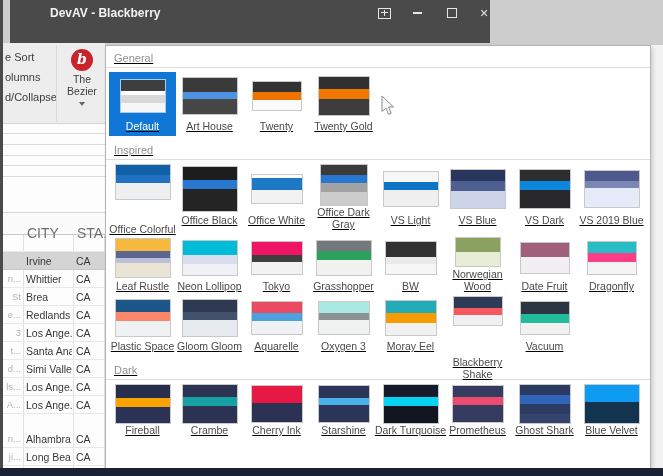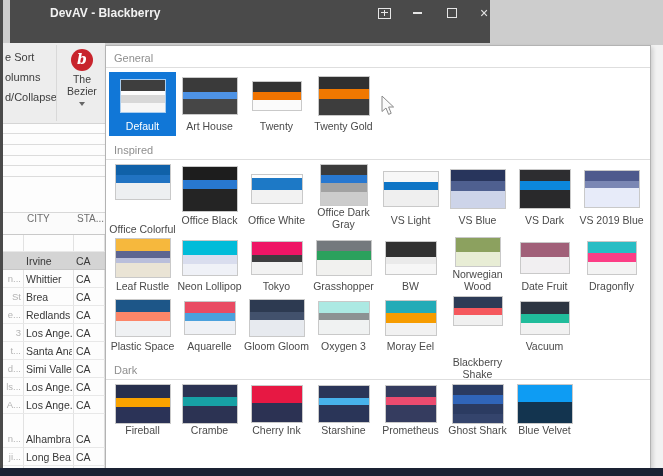--- a/index.html
+++ b/index.html
@@ -27,36 +27,36 @@
   #theme-btn-label{font-size:10.5px;color:#3d3d3d;margin-top:2px;}
   .caret-down{width:0;height:0;margin:5px auto 0 auto;border-left:3.5px solid transparent;border-right:3.5px solid transparent;border-top:4px solid #666;}
 
   
   #left-body{position:absolute;left:3px;top:124px;width:102px;height:345px;background:#fdfdfd;}
   .hline{position:absolute;left:0;width:102px;height:1px;background:#dcdcdc;}
 
   
   #grid-header{position:absolute;left:3px;top:212px;width:102px;height:21px;background:#fbfbfb;
     border-top:1px solid #d8d8d8;border-bottom:1px solid #c9c9c9;z-index:1;}
-  .gh-cell{position:absolute;top:0;font-size:10px;color:#6e6e6e;}
+  .gh-cell{position:absolute;top:12px;font-size:14px;color:#6e6e6e;}
   #gh-city{left:24px;} #gh-state{left:74px;}
   .vline{position:absolute;width:1px;background:#e2e2e2;top:212px;height:256px;z-index:0;}
   #grid-rows{position:absolute;left:3px;top:234px;width:102px;height:235px;overflow:hidden;z-index:1;}
   .grow{position:relative;height:18px;border-bottom:1px solid #e8e8e8;box-sizing:border-box;font-size:10.5px;color:#383838;}
   .grow.selected{background:#d4d4d4;border-bottom-color:#c6c6c6;}
   .grow.dimmed{color:#a9a9a9;}
   .grow .addr{position:absolute;left:0;top:3px;width:18px;overflow:hidden;text-align:right;color:#b3b3b3;font-size:9.5px;}
   .grow.dimmed .addr{color:#c9c9c9;}
   .grow .city{position:absolute;left:23px;top:3px;width:46px;white-space:nowrap;overflow:hidden;}
   .grow .state{position:absolute;left:73px;top:3px;width:26px;white-space:nowrap;}
   .grid-gap{height:16px;}
 
   
   #popup{position:absolute;left:105px;top:45px;width:546px;height:424px;background:#fff;
-    border:1px solid #b3b3b3;box-sizing:border-box;z-index:5;box-shadow:2px 2px 4px rgba(0,0,0,0.15);overflow:hidden;}
+    border:1px solid #b3b3b3;box-sizing:border-box;z-index:5;box-shadow:2px 2px 4px rgba(0,0,0,0.15);overflow:hidden;text-decoration:underline;}
   .group-header{padding:6px 8px 3px 8px;font-size:11px;color:#8f8f8f;border-bottom:1px solid #dedede;}
   .group-items{display:flex;flex-wrap:wrap;padding:4px 3px 2px 3px;}
   .g-item{width:67px;display:flex;flex-direction:column;align-items:center;box-sizing:border-box;cursor:default;}
   .g-item.selected{background:#1177d7;}
   .sw-wrap{flex:1;display:flex;align-items:center;justify-content:center;width:100%;}
   .swatch{display:flex;flex-direction:column;border:1px solid #c9c9c9;box-sizing:border-box;}
   .swatch div{width:100%;}
   .g-item.selected .swatch{border-color:#a9cdef;}
   .g-label{font-size:10.5px;color:#4a4a4a;text-align:center;line-height:12px;white-space:nowrap;padding-bottom:4px;}
   .g-label.wrap{white-space:normal;width:62px;}
@@ -407,37 +407,37 @@
                 <div class="swatch" style="width: 56px; height: 38px;">
                   <div style="flex: 33 1 0%; background: rgb(29, 86, 136);"></div>
                   <div style="flex: 25 1 0%; background: rgb(252, 134, 105);"></div>
                   <div style="flex: 42 1 0%; background: rgb(239, 241, 243);"></div>
                 </div>
               </div>
               <div class="g-label">Plastic Space</div>
             </div>
             <div class="g-item" style="height: 60px;">
               <div class="sw-wrap">
+                <div class="swatch" style="width: 56px; height: 38px;">
+                  <div style="flex: 33 1 0%; background: rgb(45, 58, 81);"></div>
+                  <div style="flex: 22 1 0%; background: rgb(66, 81, 108);"></div>
+                  <div style="flex: 45 1 0%; background: rgb(231, 234, 239);"></div>
+                </div>
+              </div>
+              <div class="g-label">Gloom Gloom</div>
+            </div>
+            <div class="g-item" style="height: 60px;">
+              <div class="sw-wrap">
                 <div class="swatch" style="width: 52px; height: 34px;">
                   <div style="flex: 35 1 0%; background: rgb(233, 75, 99);"></div>
                   <div style="flex: 25 1 0%; background: rgb(75, 161, 221);"></div>
                   <div style="flex: 40 1 0%; background: rgb(239, 241, 245);"></div>
                 </div>
               </div>
               <div class="g-label">Aquarelle</div>
-            </div>
-            <div class="g-item" style="height: 60px;">
-              <div class="sw-wrap">
-                <div class="swatch" style="width: 56px; height: 38px;">
-                  <div style="flex: 33 1 0%; background: rgb(45, 58, 81);"></div>
-                  <div style="flex: 22 1 0%; background: rgb(66, 81, 108);"></div>
-                  <div style="flex: 45 1 0%; background: rgb(231, 234, 239);"></div>
-                </div>
-              </div>
-              <div class="g-label">Gloom Gloom</div>
             </div>
             <div class="g-item" style="height: 60px;">
               <div class="sw-wrap">
                 <div class="swatch" style="width: 52px; height: 34px;">
                   <div style="flex: 35 1 0%; background: rgb(172, 233, 227);"></div>
                   <div style="flex: 20 1 0%; background: rgb(140, 146, 147);"></div>
                   <div style="flex: 45 1 0%; background: rgb(240, 242, 242);"></div>
                 </div>
               </div>
               <div class="g-label">Oxygen 3</div>
@@ -511,20 +511,30 @@
                 <div class="swatch" style="width: 52px; height: 38px;">
                   <div style="flex: 32 1 0%; background: rgb(42, 53, 88);"></div>
                   <div style="flex: 22 1 0%; background: rgb(71, 178, 235);"></div>
                   <div style="flex: 46 1 0%; background: rgb(42, 53, 88);"></div>
                 </div>
               </div>
               <div class="g-label">Starshine</div>
             </div>
             <div class="g-item" style="height: 56px;">
               <div class="sw-wrap">
+                <div class="swatch" style="width: 56px; height: 40px;">
+                  <div style="flex: 32 1 0%; background: rgb(21, 27, 41);"></div>
+                  <div style="flex: 22 1 0%; background: rgb(7, 211, 245);"></div>
+                  <div style="flex: 46 1 0%; background: rgb(17, 22, 32);"></div>
+                </div>
+              </div>
+              <div class="g-label">Dark Turquoise</div>
+            </div>
+            <div class="g-item" style="height: 56px;">
+              <div class="sw-wrap">
                 <div class="swatch" style="width: 52px; height: 38px;">
                   <div style="flex: 30 1 0%; background: rgb(53, 60, 95);"></div>
                   <div style="flex: 22 1 0%; background: rgb(235, 75, 111);"></div>
                   <div style="flex: 48 1 0%; background: rgb(53, 60, 95);"></div>
                 </div>
               </div>
               <div class="g-label">Prometheus</div>
             </div>
             <div class="g-item" style="height: 56px;">
               <div class="sw-wrap">

